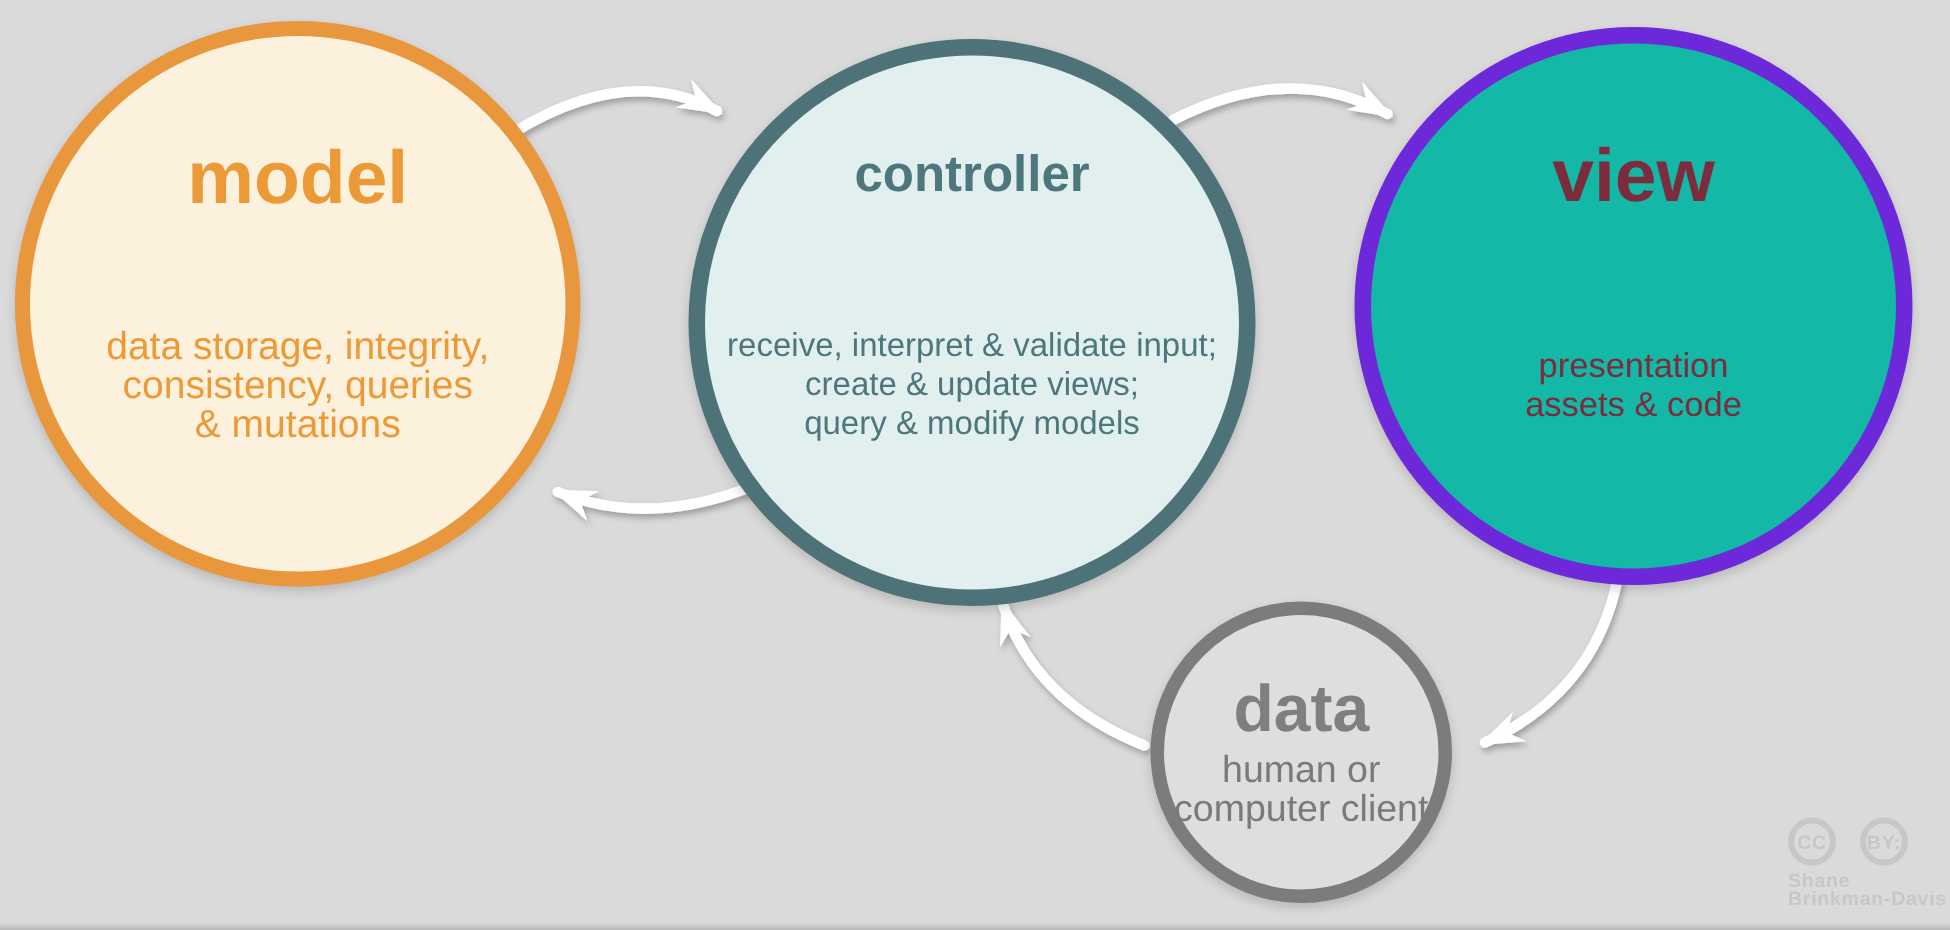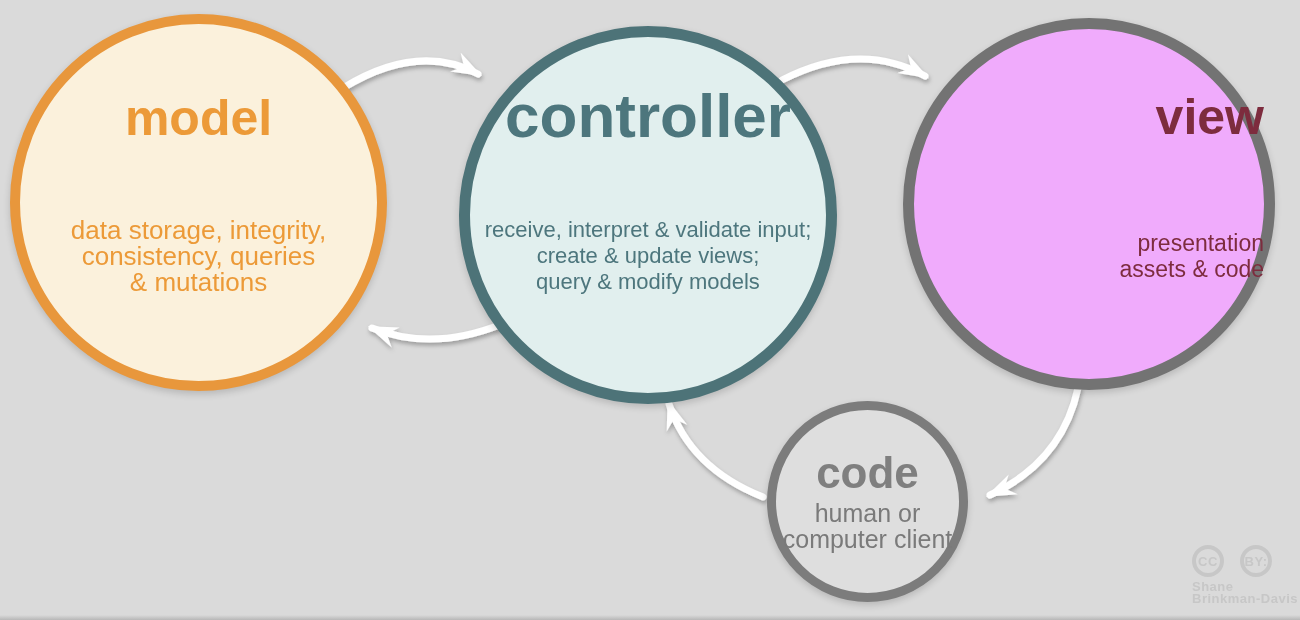--- a/index.html
+++ b/index.html
@@ -42,29 +42,28 @@
   }
   .node-model .title { top: 67px; font-size: 50px; line-height: 54px; color: #ec9a38; }
   .node-model .sub   { top: 193px; font-size: 26px; line-height: 26px; color: #ec9a38; }
   
   .node-controller {
     left: 459px; top: 26px;
     width: 378px; height: 378px;
     border: 11px solid #4d7378;
     background: #e1efee;
   }
-  .node-controller .title { top: 52px; font-size: 62px; line-height: 54px; color: #4d767d; }
+  .node-controller .title { top: 52px; font-size: 34px; line-height: 54px; color: #4d767d; }
   .node-controller .sub   { top: 180px; font-size: 22px; line-height: 26px; color: #4d767d; }
   
   .node-view {
     left: 903px; top: 18px;
     width: 372px; height: 372px;
-    border: 11px solid #737373;
-    background: #f0abfc;
-    text-align: right;
+    border: 11px solid #6d28d9;
+    background: #14b8a6;
   }
   .node-view .title { top: 61px; font-size: 50px; line-height: 54px; color: #7d2c3e; }
   .node-view .sub   { top: 201px; font-size: 23px; line-height: 26px; color: #7d2c3e; }
   
   .node-user {
     left: 767px; top: 401px;
     width: 201px; height: 201px;
     border: 9px solid #7c7c7c;
     background: #dedede;
   }
@@ -147,21 +146,21 @@
 query &amp; modify models</div>
   </div>
 
   <div class="circle node-view">
     <div class="title">view</div>
     <div class="sub">presentation
 assets &amp; code</div>
   </div>
 
   <div class="circle node-user">
-    <div class="title">code</div>
+    <div class="title">data</div>
     <div class="sub">human or
 computer client</div>
   </div>
 
   <div class="attribution">
     <div class="badges">
       <span class="badge">CC</span>
       <span class="badge">BY:</span>
     </div>
     <div class="author">

